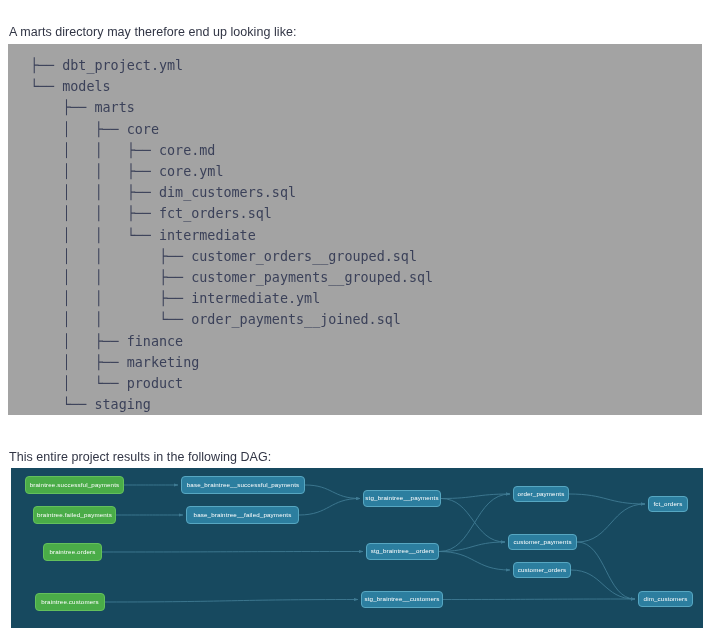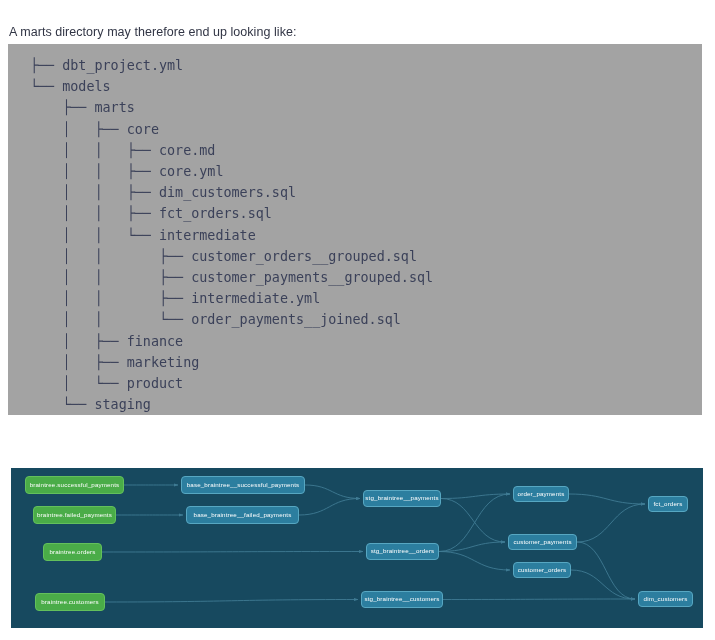--- a/index.html
+++ b/index.html
@@ -115,20 +115,21 @@
     │   │       ├── customer_orders__grouped.sql
     │   │       ├── customer_payments__grouped.sql
     │   │       ├── intermediate.yml
     │   │       └── order_payments__joined.sql
     │   ├── finance
     │   ├── marketing
     │   └── product
     └── staging</pre>
   </div>
 
+  <p class="para" id="dag-caption">This entire project results in the following DAG:</p>
 
   <div class="dag" id="dag-panel">
     <svg class="edges" id="dag-edges" viewBox="0 0 692 160">
         <defs>
           <marker id="arrow" viewBox="0 0 10 10" refX="9" refY="5" markerWidth="5" markerHeight="5" orient="auto-start-reverse">
             <path d="M 0 1.5 L 10 5 L 0 8.5 z" fill="#3f7b93"></path>
           </marker>
         </defs>
         <path d="M 113 17 C 140 17, 140 17, 167 17" fill="none" stroke="#3f7b93" stroke-width="0.9" marker-end="url(#arrow)"></path>
         <path d="M 105 47 C 138.5 47, 138.5 47, 172 47" fill="none" stroke="#3f7b93" stroke-width="0.9" marker-end="url(#arrow)"></path>

